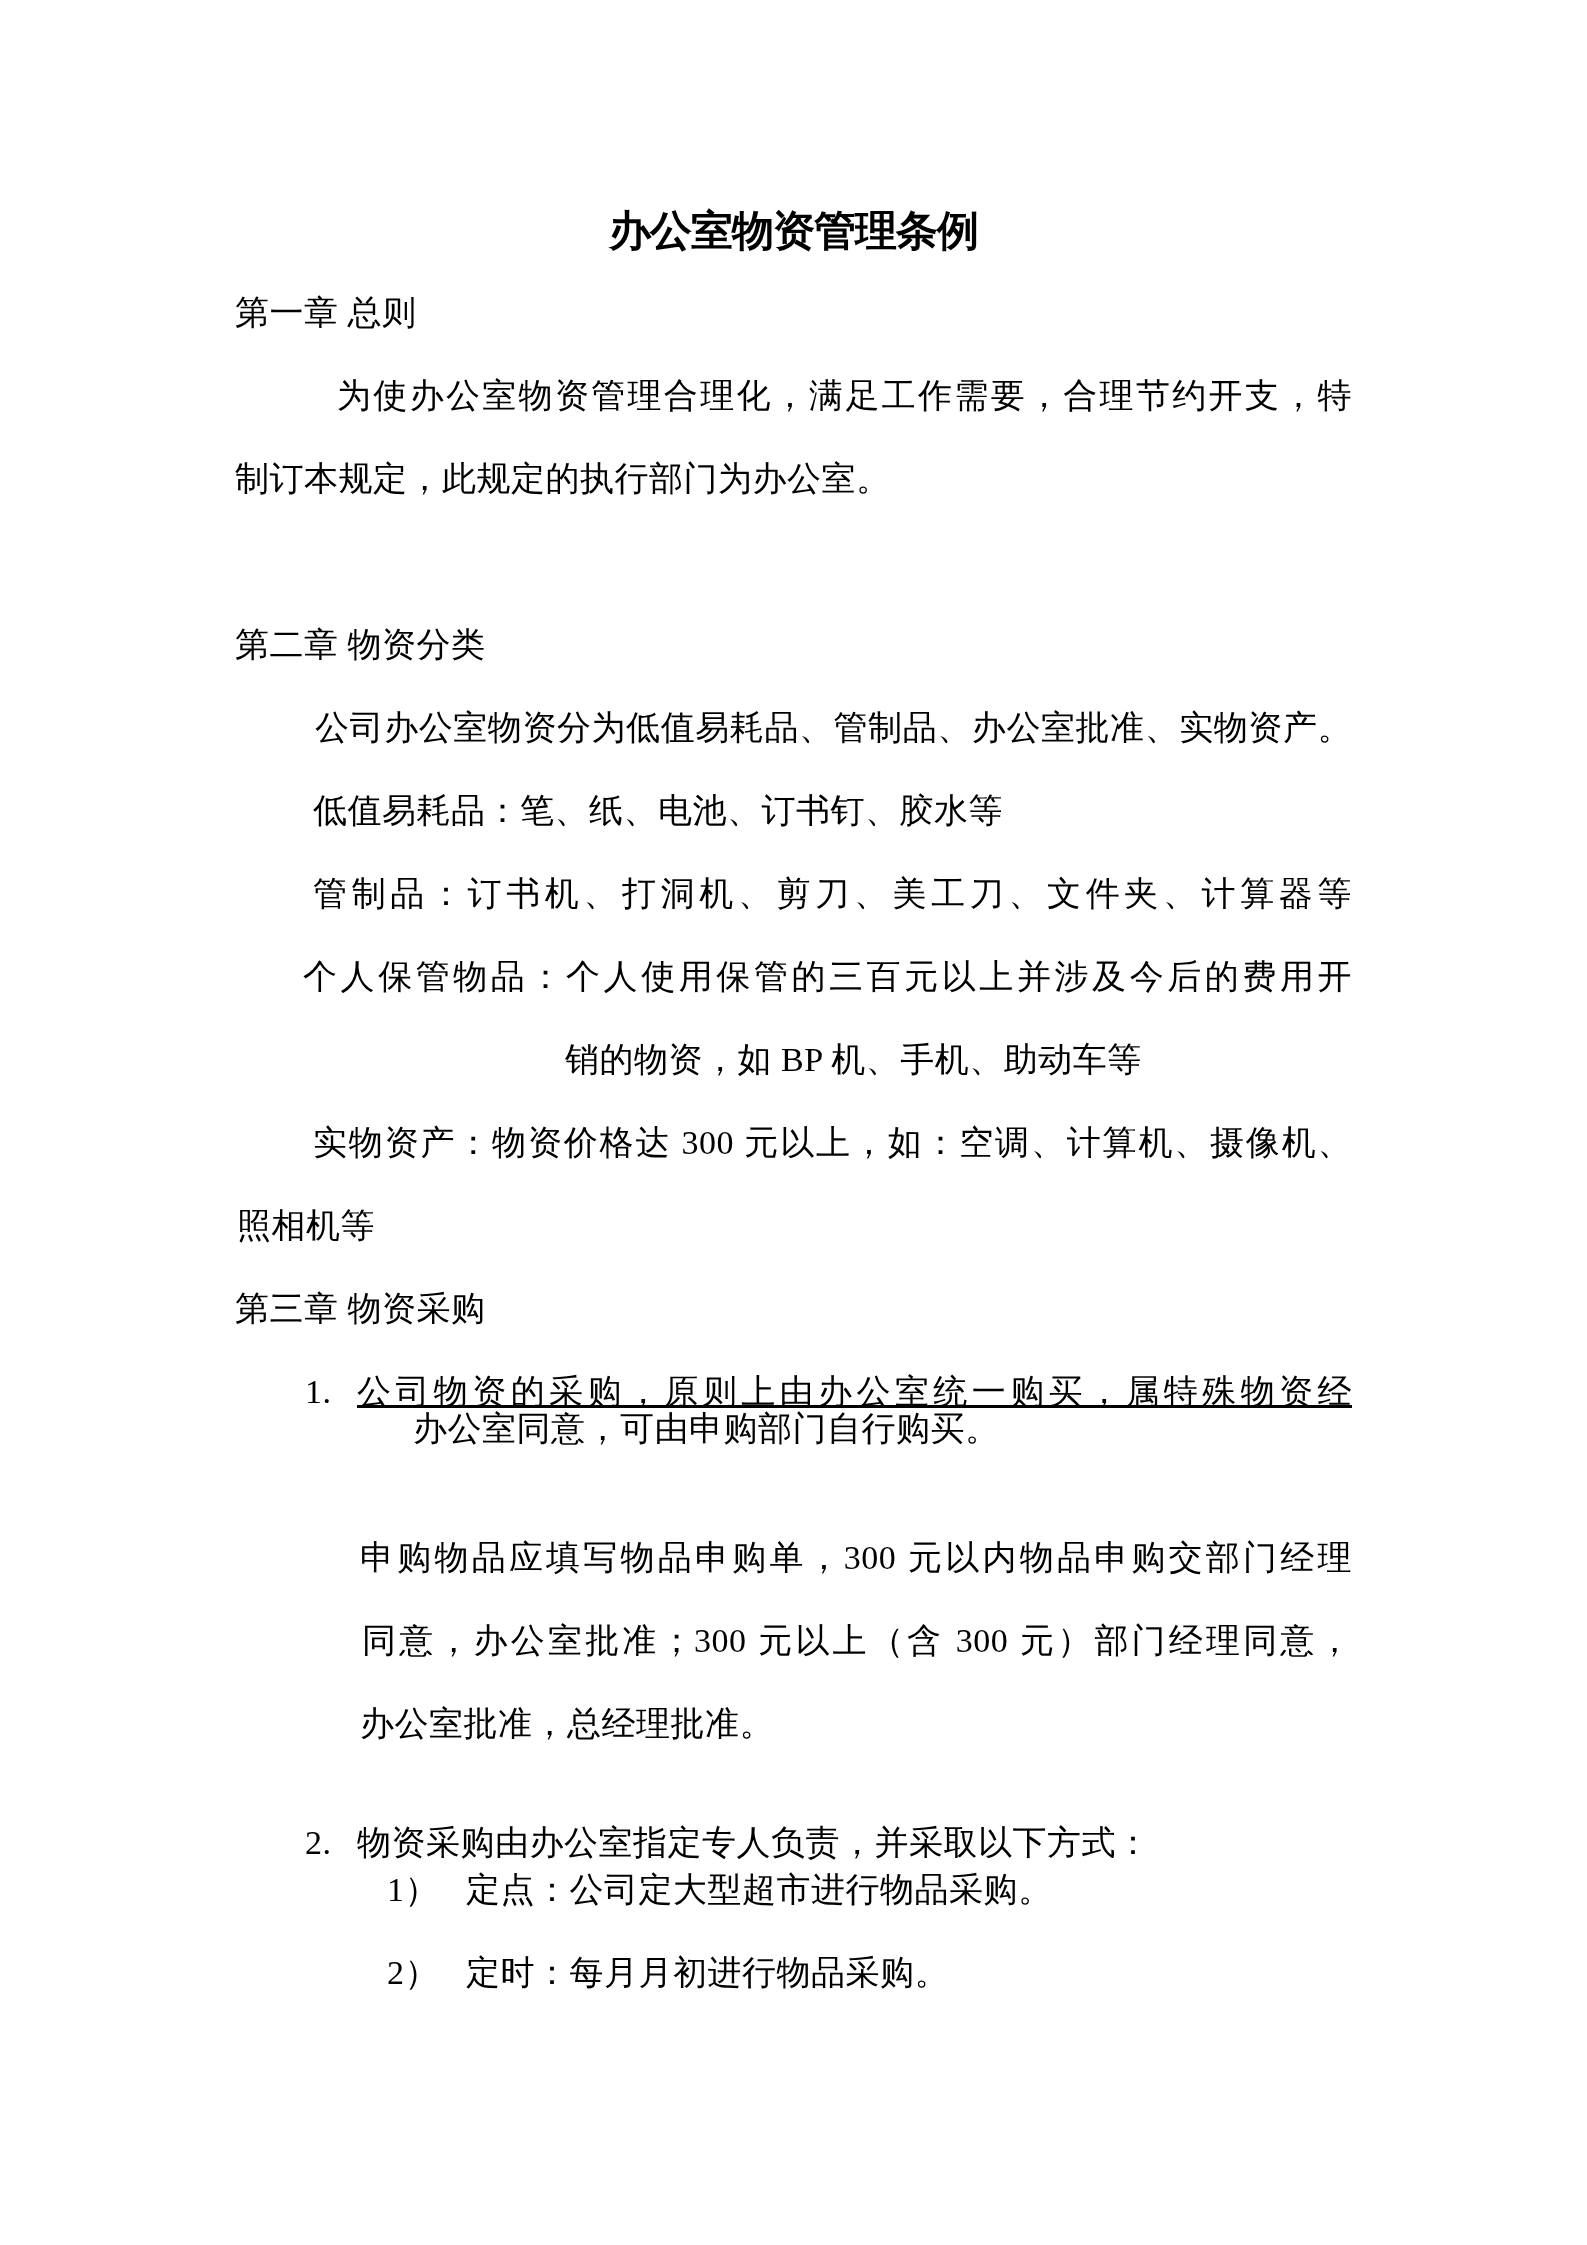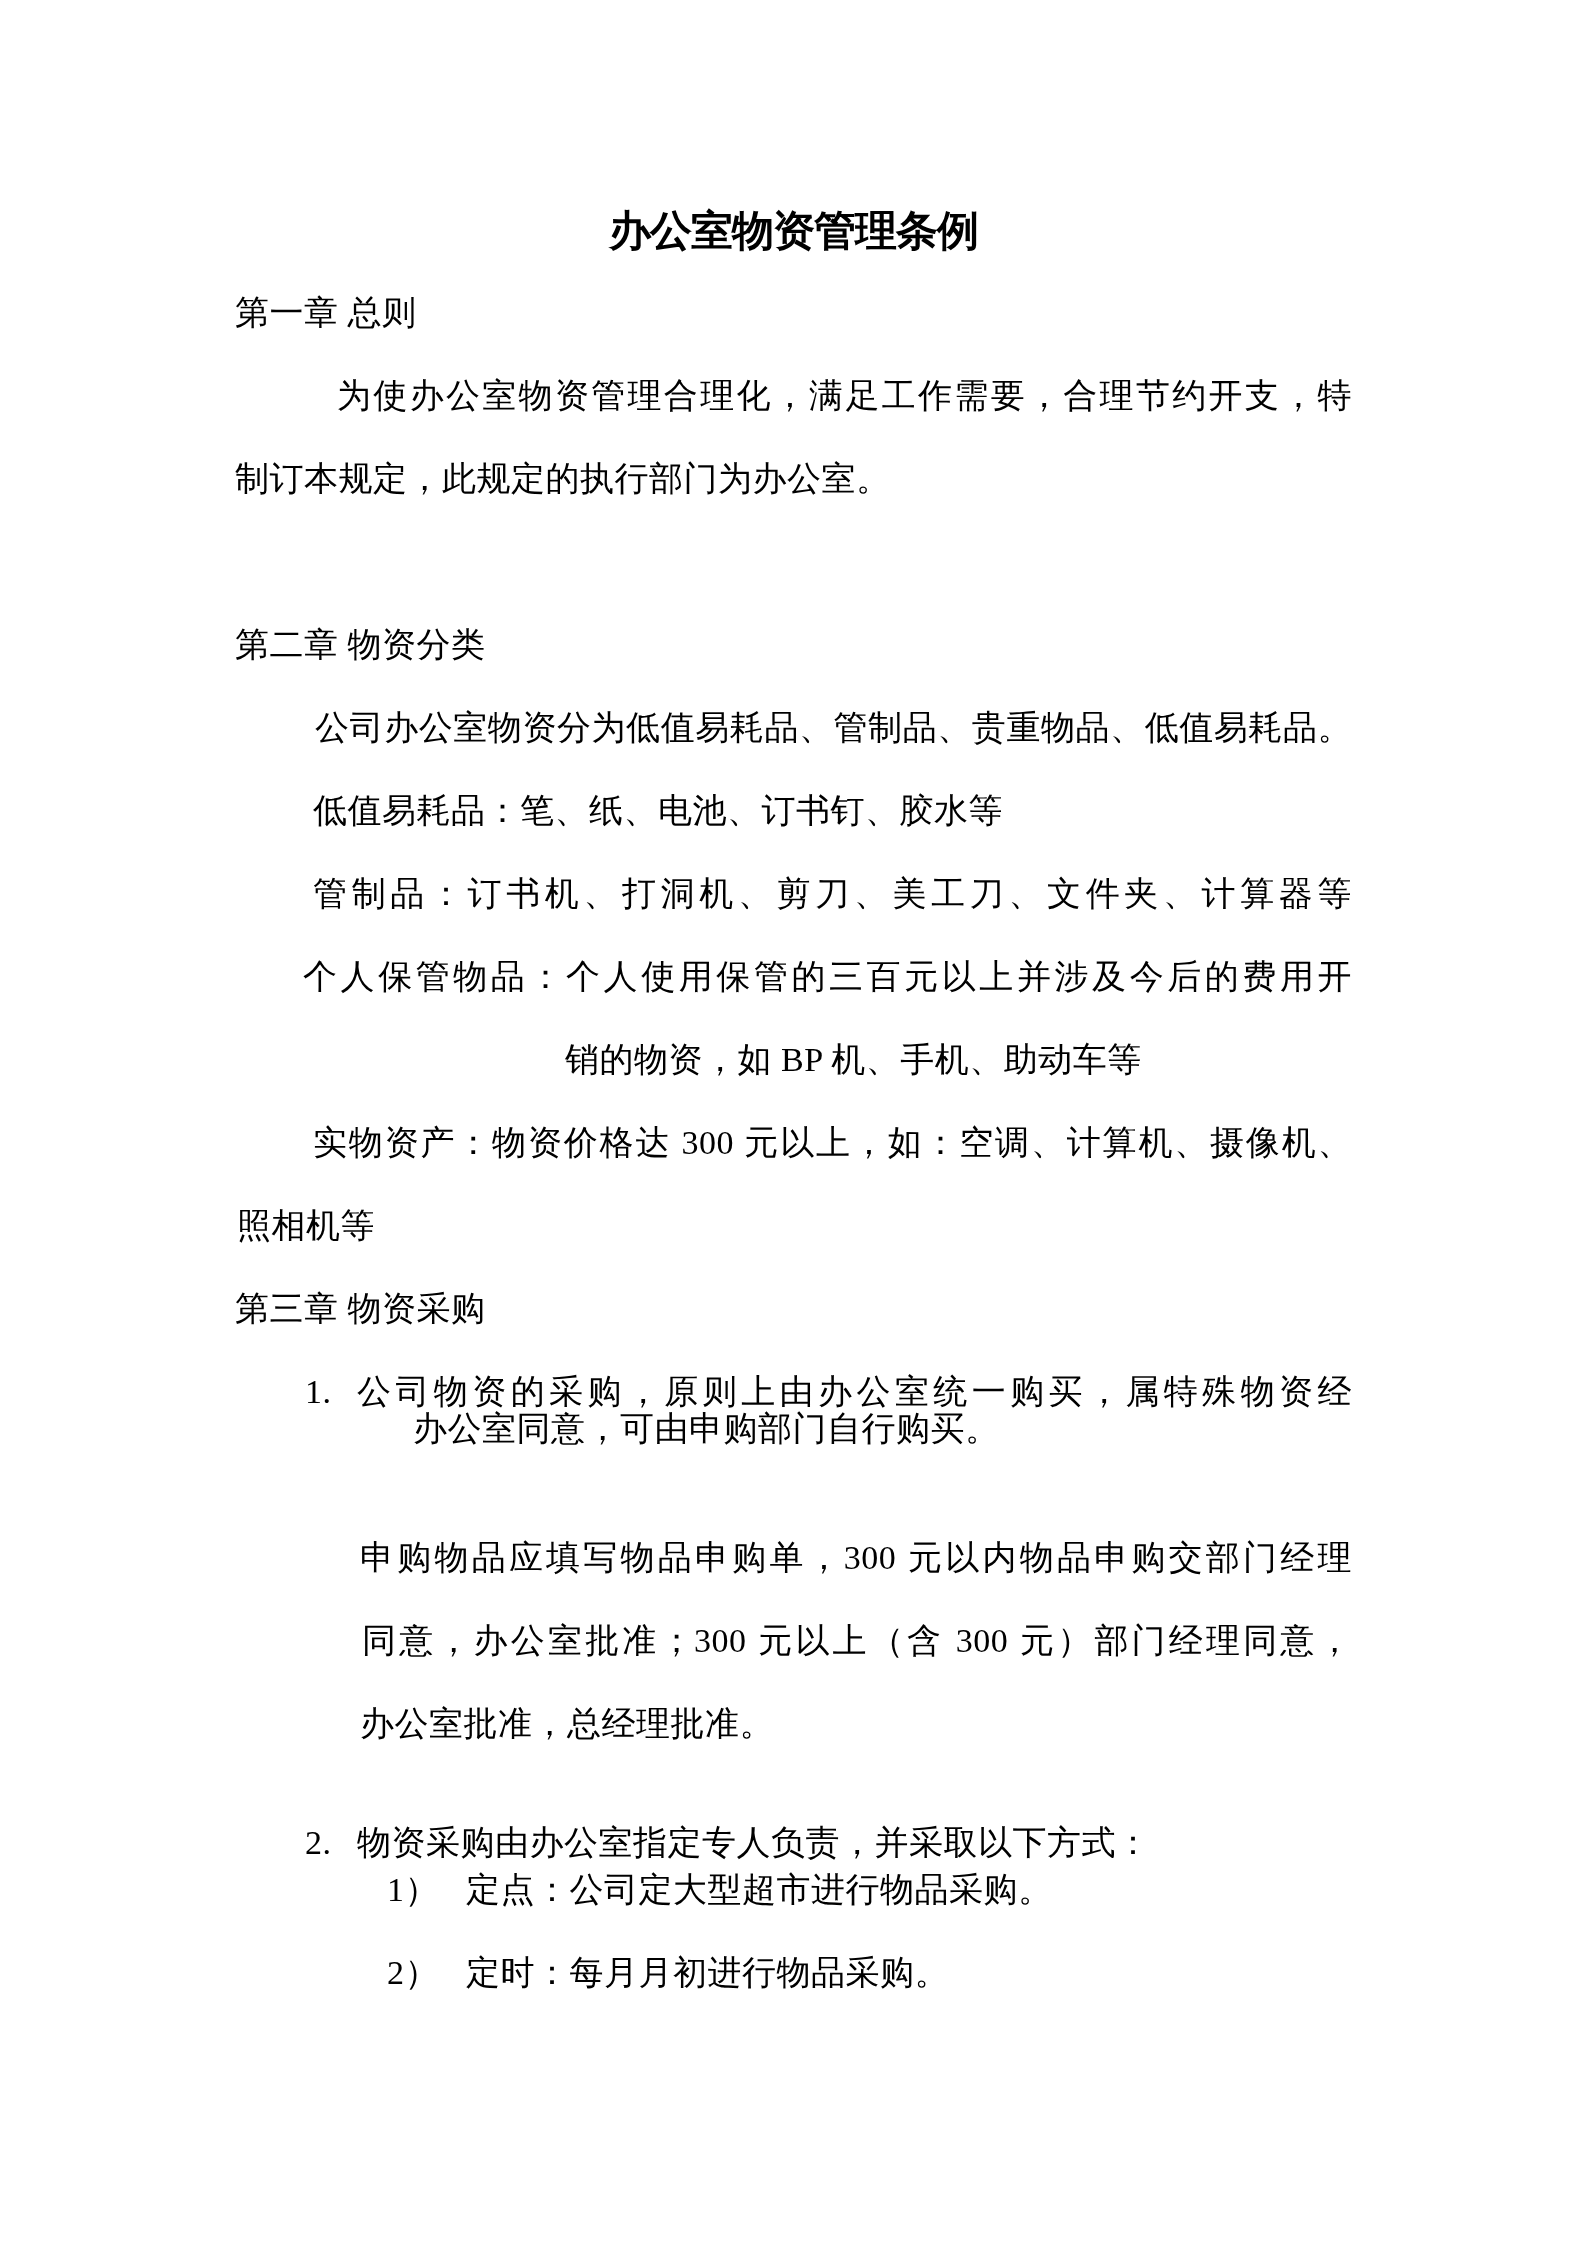--- a/index.html
+++ b/index.html
@@ -56,21 +56,21 @@
   .l-ch2       { top: 628px;  left: 235px; font-family: Liberation Serif, serif; }
   .l-intro     { top: 711px;  left: 315px; width: 1037px; }
   .l-consum    { top: 794px;  left: 313px; }
   .l-control   { top: 877px;  left: 313px; width: 1039px; }
   .l-pers1     { top: 960px;  left: 303px; width: 1049px; }
   .l-pers2     { top: 1043px; left: 565px; }
   .l-asset1    { top: 1126px; left: 313px; width: 1039px; }
   .l-asset2    { top: 1209px; left: 237px; }
   .l-ch3       { top: 1292px; left: 235px; }
   .l-i1num     { top: 1375px; left: 305px; }
-  .l-i1a       { top: 1375px; left: 357px; width: 995px; }
+  .l-i1a       { top: 1375px; left: 357px; width: 995px; text-decoration: underline; }
   .l-i1b       { top: 1412px; left: 385px; margin-left: 28px; }
   .l-i1c       { top: 1541px; left: 360px; width: 992px; }
   .l-i1d       { top: 1624px; left: 362px; width: 990px; }
   .l-i1e       { top: 1707px; left: 360px; }
   .l-i2        { top: 1790px; left: 305px; margin-top: 36px; }
   .l-sub1      { top: 1873px; left: 387px; }
   .l-sub2      { top: 1956px; left: 387px; }
 </style>
 </head>
 <body>
@@ -80,21 +80,21 @@
   <div class="doc-title">办公室物资管理条例</div>
 
   <div class="line l-ch1">第一章 总则</div>
 
   <div class="line fill l-p1a">为使办公室物资管理合理化，满足工作需要，合理节约开支，特</div>
 
   <div class="line l-p1b">制订本规定，此规定的执行部门为办公室。</div>
 
   <div class="line l-ch2">第二章 物资分类</div>
 
-  <div class="line fill l-intro">公司办公室物资分为低值易耗品、管制品、贵重物品、低值易耗品。</div>
+  <div class="line fill l-intro">公司办公室物资分为低值易耗品、管制品、办公室批准、实物资产。</div>
 
   <div class="line l-consum">低值易耗品：笔、纸、电池、订书钉、胶水等</div>
 
   <div class="line fill l-control">管制品：订书机、打洞机、剪刀、美工刀、文件夹、计算器等</div>
 
   <div class="line fill l-pers1">个人保管物品：个人使用保管的三百元以上并涉及今后的费用开</div>
 
   <div class="line l-pers2">销的物资，如 BP 机、手机、助动车等</div>
 
   <div class="line fill l-asset1">实物资产：物资价格达 300 元以上，如：空调、计算机、摄像机、</div>

